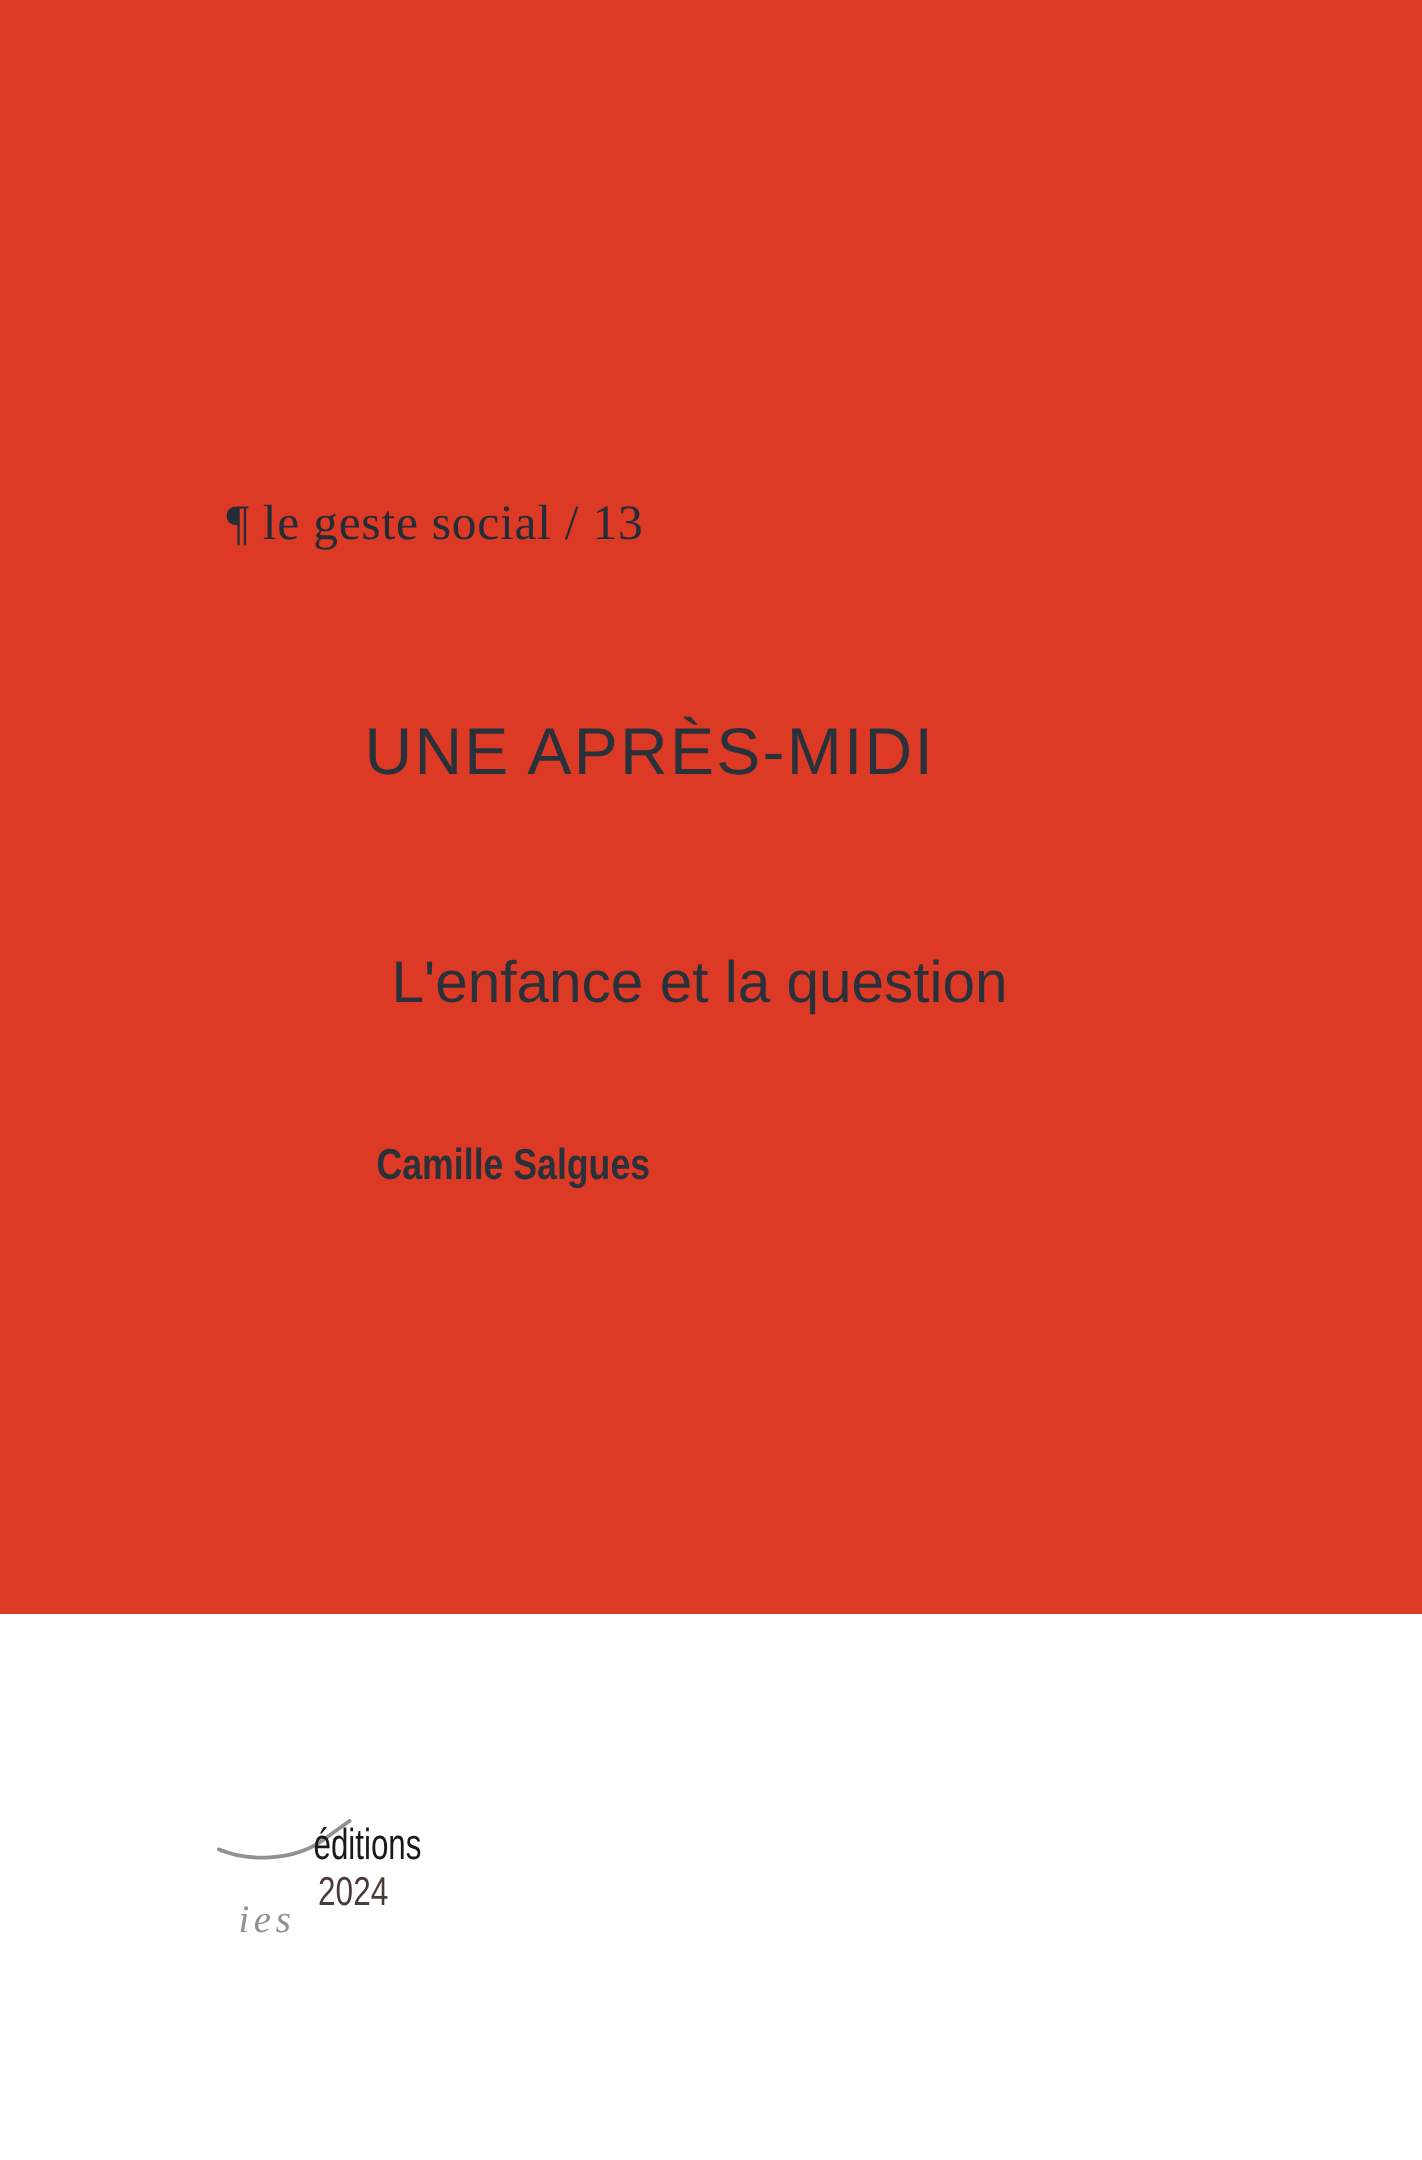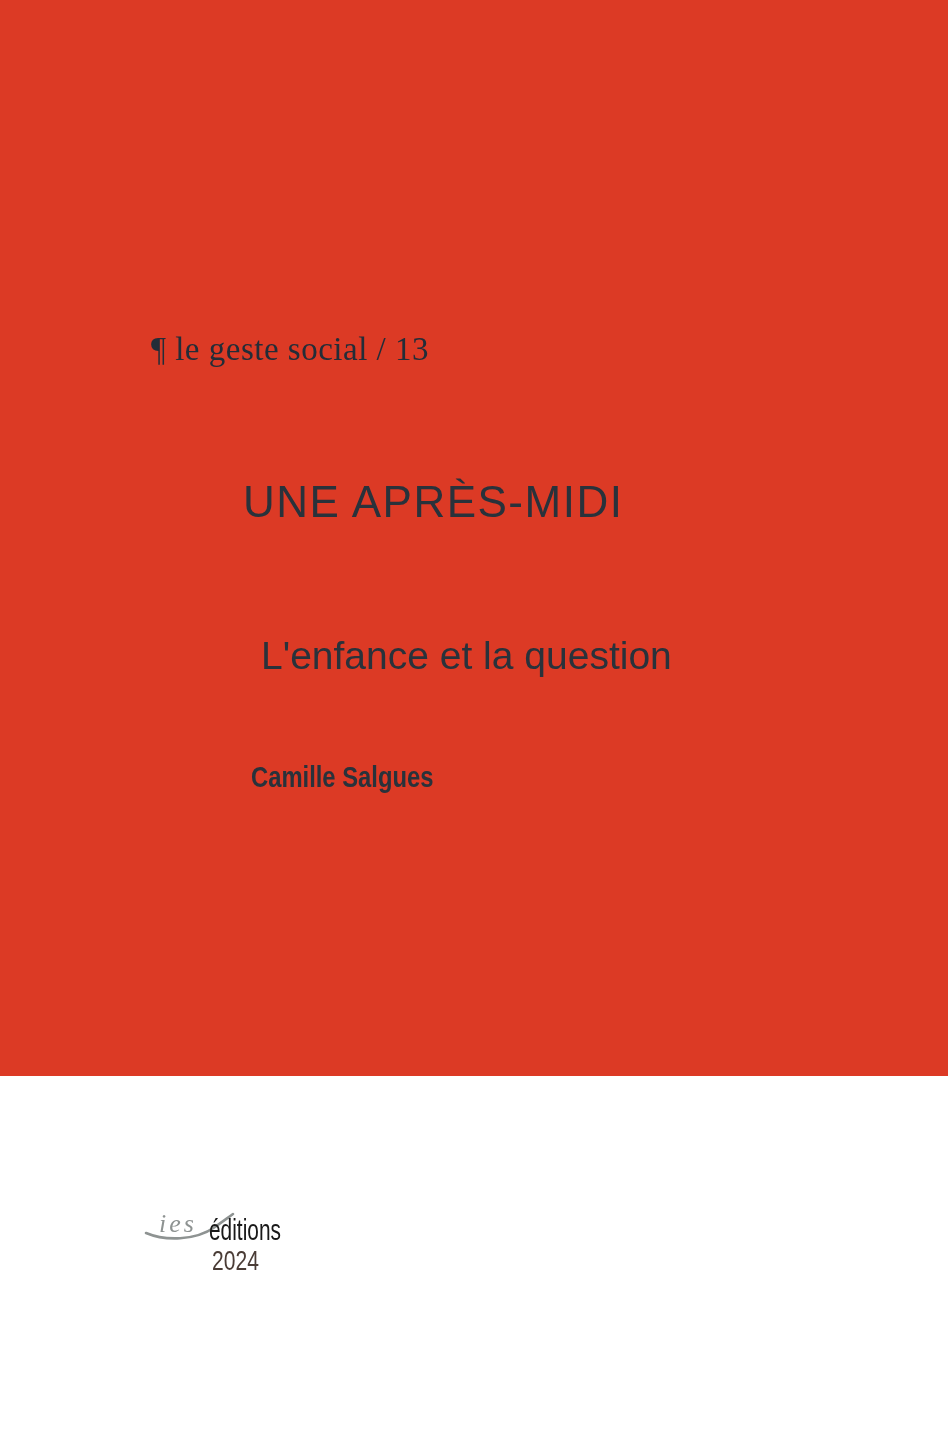--- a/index.html
+++ b/index.html
@@ -64,21 +64,21 @@
   .logo-swoosh {
     position: absolute;
     left: 140px;
     top: 1205px;
     width: 100px;
     height: 40px;
   }
   .logo-ies {
     position: absolute;
     left: 159px;
-    top: 1209px;
+    top: 1265px;
     font-family: "Liberation Serif", serif;
     font-style: italic;
     font-size: 26px;
     letter-spacing: 3px;
     color: #8E9392;
     white-space: nowrap;
   }
   .logo-editions {
     position: absolute;
     left: 209px;

